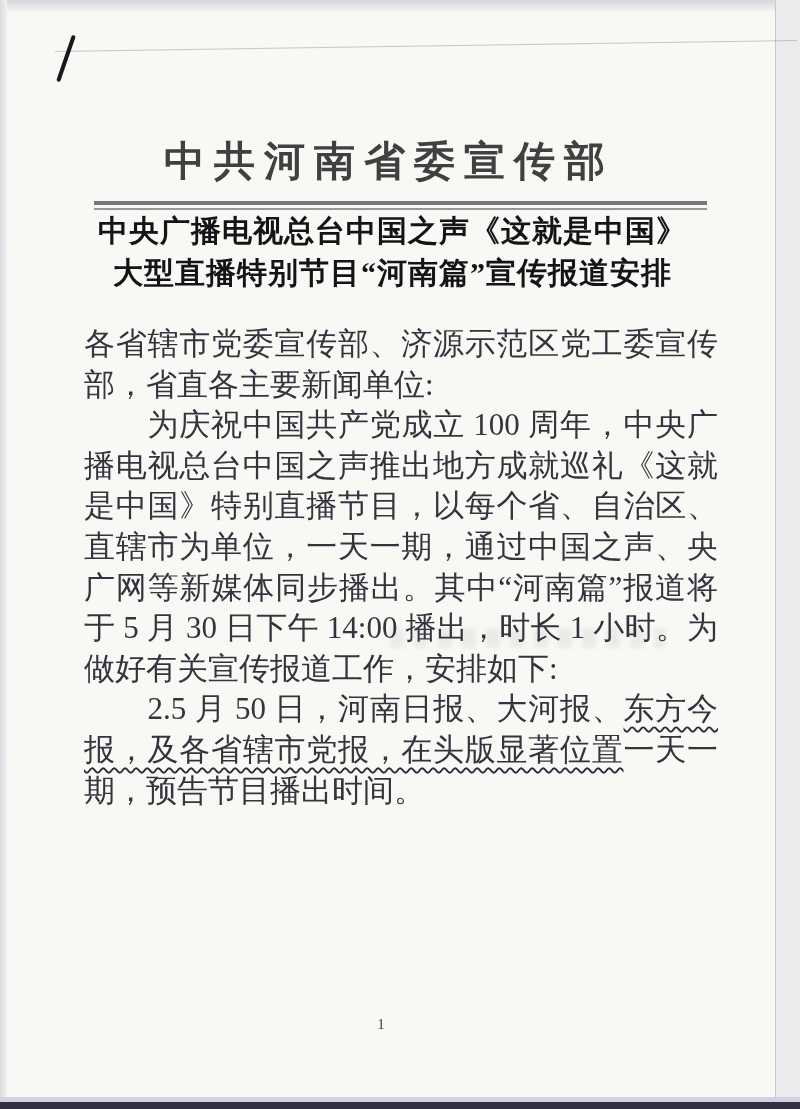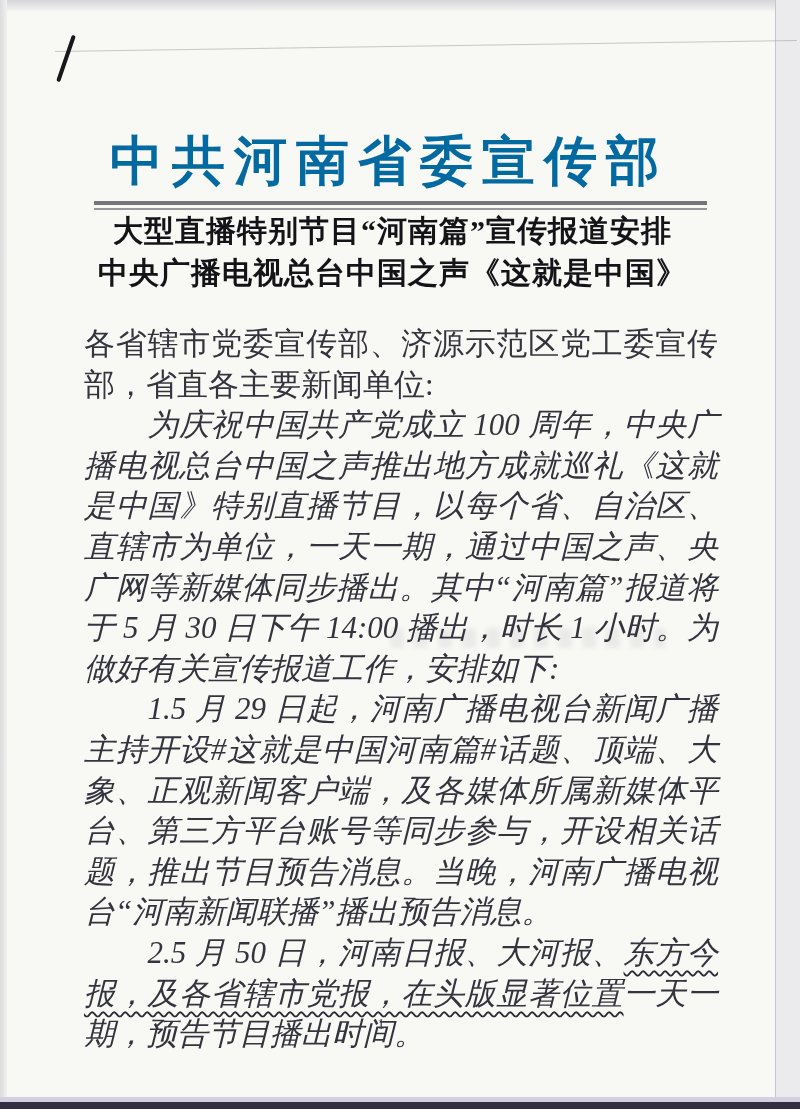--- a/index.html
+++ b/index.html
@@ -56,23 +56,23 @@
   .ghost-smudge {
     position: absolute; left: 390px; top: 628px; width: 275px; height: 20px;
     background: repeating-linear-gradient(90deg, #8b8b95 0 14px, transparent 14px 24px);
     opacity: 0.12;
     filter: blur(2px);
   }
   
   .letterhead {
     position: absolute; left: 0; top: 128px; width: 778px;
     text-align: center;
-    font-size: 53px;
+    font-size: 41px;
     font-weight: bold;
-    color: #0369a1;
+    color: #404040;
     letter-spacing: 9px;
     line-height: 66px;
     white-space: nowrap;
   }
   .rule {
     position: absolute; left: 94px; top: 201px; width: 613px;
   }
   .rule-thick { height: 4px; background: #76767a; }
   .rule-thin  { height: 2px; background: #98989c; margin-top: 3px; }
   
@@ -91,21 +91,21 @@
     position: absolute; left: 84px; top: 324px; width: 634px;
     font-size: 31px;
     line-height: 40.6px;
     color: #34343e;
   }
   .para {
     margin: 0;
     text-align: justify;
     text-align-last: left;
   }
-  .para.indent { text-indent: 2.05em; font-style: italic; }
+  .para.indent { text-indent: 2.05em; }
   .wavy {
     text-decoration: underline;
     text-decoration-style: wavy;
     text-decoration-color: #2c2c36;
     text-decoration-thickness: 1.5px;
     text-underline-offset: 7px;
   }
   .page-number {
     position: absolute; left: 0; top: 1016px; width: 762px;
     text-align: center;
@@ -128,26 +128,25 @@
   <div class="slash"></div>
   <div class="ghost-smudge"></div>
 
   <div class="letterhead">中共河南省委宣传部</div>
   <div class="rule">
     <div class="rule-thick"></div>
     <div class="rule-thin"></div>
   </div>
 
   <div class="doc-title">
+    <div>中央广播电视总台中国之声《这就是中国》</div>
     <div>大型直播特别节目“河南篇”宣传报道安排</div>
-    <div>中央广播电视总台中国之声《这就是中国》</div>
   </div>
 
   <div class="body-text">
       <p class="para"><span>各省辖市党委宣传部、济源示范区党工委宣传部，省直各主要新闻单位:</span></p>
       <p class="para indent"><span>为庆祝中国共产党成立 100 周年，中央广播电视总台中国之声推出地方成就巡礼《这就是中国》特别直播节目，以每个省、自治区、直辖市为单位，一天一期，通过中国之声、央广网等新媒体同步播出。其中“河南篇”报道将于 5 月 30 日下午 14:00 播出，时长 1 小时。为做好有关宣传报道工作，安排如下:</span></p>
-      <p class="para indent"><span>1.5 月 29 日起，河南广播电视台新闻广播主持开设#这就是中国河南篇#话题、顶端、大象、正观新闻客户端，及各媒体所属新媒体平台、第三方平台账号等同步参与，开设相关话题，推出节目预告消息。当晚，河南广播电视台“河南新闻联播”播出预告消息。</span></p>
       <p class="para indent"><span>2.5 月 50 日，河南日报、大河报、</span><span class="wavy">东方今报，及各省辖市党报，在头版显著位置</span><span>一天一期，预告节目播出时间。</span></p>
     </div>
 
   <div class="page-number">1</div>
 
 </div>
 
 </body></html>

